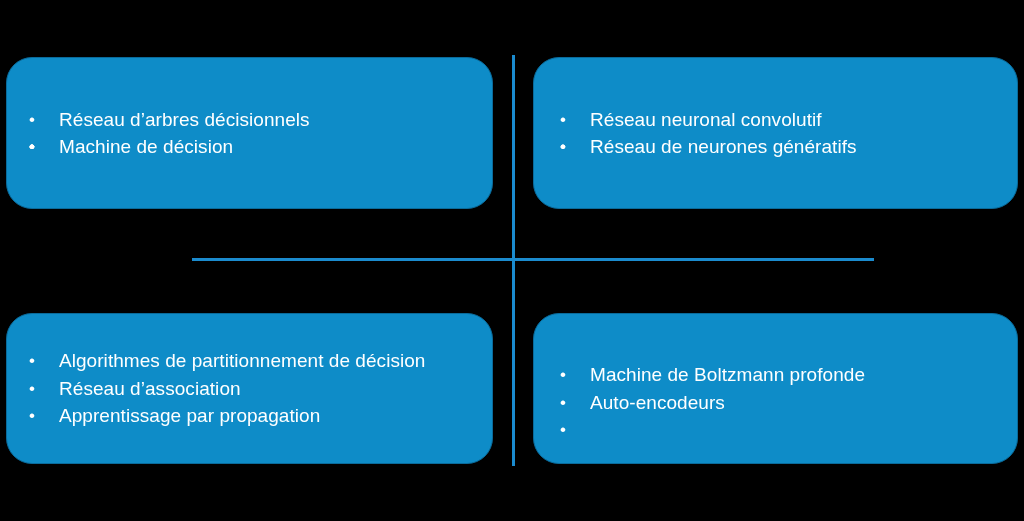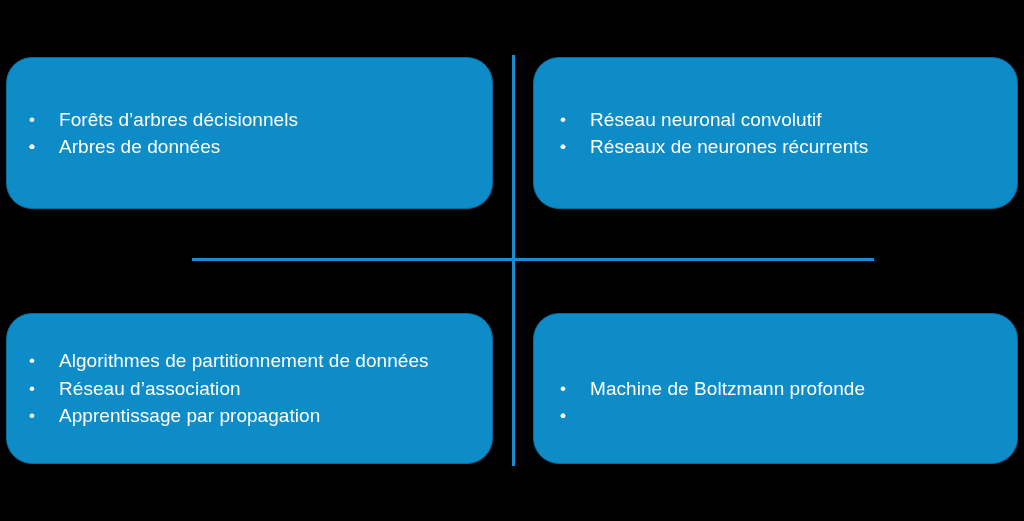--- a/index.html
+++ b/index.html
@@ -123,45 +123,45 @@
 </head>
 <body>
 
 <div id="slide">
 
   <div class="divider divider-vertical"></div>
   <div class="divider divider-horizontal"></div>
 
   <div class="quad-box quad-top-left">
     <ul class="bullet-list">
-        <li class="bullet-item"><span class="bullet-dot">•</span><span class="bullet-text">Forêts d’arbres décisionnels</span></li>
+        <li class="bullet-item"><span class="bullet-dot">•</span><span class="bullet-text">Réseau d’arbres décisionnels</span></li>
         <li class="bullet-item"><span class="bullet-dot">•</span></li>
         <li class="bullet-item"><span class="bullet-dot">•</span></li>
         <li class="bullet-item"><span class="bullet-dot">•</span></li>
-        <li class="bullet-item"><span class="bullet-dot">•</span><span class="bullet-text">Arbres de données</span></li>
+        <li class="bullet-item"><span class="bullet-dot">•</span><span class="bullet-text">Machine de décision</span></li>
       </ul>
   </div>
 
   <div class="quad-box quad-top-right">
     <ul class="bullet-list">
         <li class="bullet-item"><span class="bullet-dot">•</span><span class="bullet-text">Réseau neuronal convolutif</span></li>
         <li class="bullet-item"><span class="bullet-dot">•</span></li>
-        <li class="bullet-item"><span class="bullet-dot">•</span><span class="bullet-text">Réseaux de neurones récurrents</span></li>
+        <li class="bullet-item"><span class="bullet-dot">•</span><span class="bullet-text">Réseau de neurones génératifs</span></li>
       </ul>
   </div>
 
   <div class="quad-box quad-bottom-left">
     <ul class="bullet-list">
-        <li class="bullet-item"><span class="bullet-dot">•</span><span class="bullet-text">Algorithmes de partitionnement de données</span></li>
+        <li class="bullet-item"><span class="bullet-dot">•</span><span class="bullet-text">Algorithmes de partitionnement de décision</span></li>
         <li class="bullet-item"><span class="bullet-dot">•</span><span class="bullet-text">Réseau d’association</span></li>
         <li class="bullet-item"><span class="bullet-dot">•</span><span class="bullet-text">Apprentissage par propagation</span></li>
       </ul>
   </div>
 
   <div class="quad-box quad-bottom-right">
     <ul class="bullet-list">
         <li class="bullet-item"><span class="bullet-dot">•</span><span class="bullet-text">Machine de Boltzmann profonde</span></li>
-        <li class="bullet-item"><span class="bullet-dot">•</span></li>
+        <li class="bullet-item"><span class="bullet-dot">•</span><span class="bullet-text">Auto-encodeurs</span></li>
         <li class="bullet-item"><span class="bullet-dot">•</span></li>
       </ul>
   </div>
 
 </div>
 
 </body></html>

